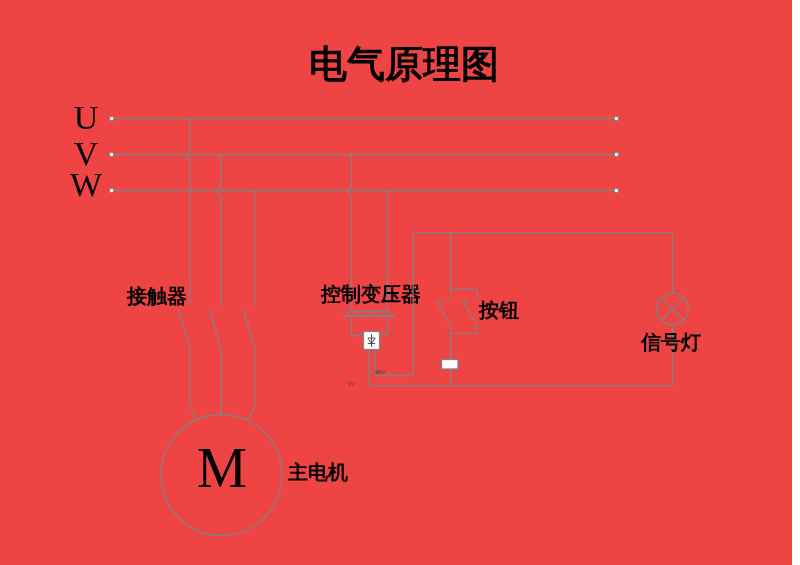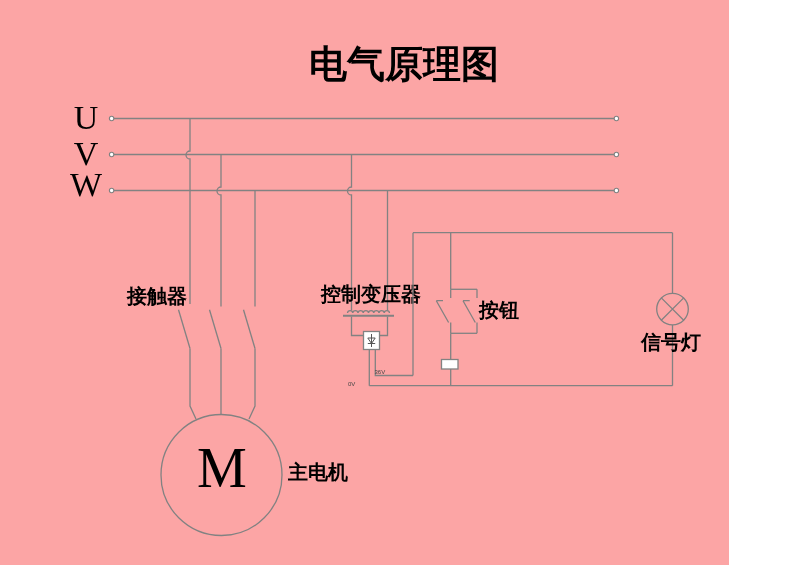--- a/index.html
+++ b/index.html
@@ -1,16 +1,16 @@
 <!DOCTYPE html>
 <html><head>
 <meta charset="utf-8">
 <style>
   html,body{margin:0;padding:0;background:#ffffff;}
-  .canvas{position:relative;width:729px;height:565px;background:#fca5a5;overflow:hidden;
+  .canvas{position:relative;width:792px;height:565px;background:#ef4444;overflow:hidden;
           font-family:"Liberation Sans", sans-serif;}
   svg{display:block;}
   text{user-select:none;}
   .wire{stroke:#828282;stroke-width:1.3;fill:none;}
   .wire-thick{stroke:#828282;stroke-width:2;fill:none;}
   .terminal{stroke:#828282;stroke-width:1.1;fill:#ffffff;}
   .box{stroke:#828282;stroke-width:1.3;fill:#ffffff;}
   .cmp-label{font-family:"Liberation Sans", sans-serif;font-weight:bold;font-size:20px;fill:#000000;}
   .phase-label{font-family:"Liberation Serif", serif;font-size:34px;fill:#000000;}
   .tiny-label{font-family:"Liberation Sans", sans-serif;font-size:6px;fill:#444444;}

